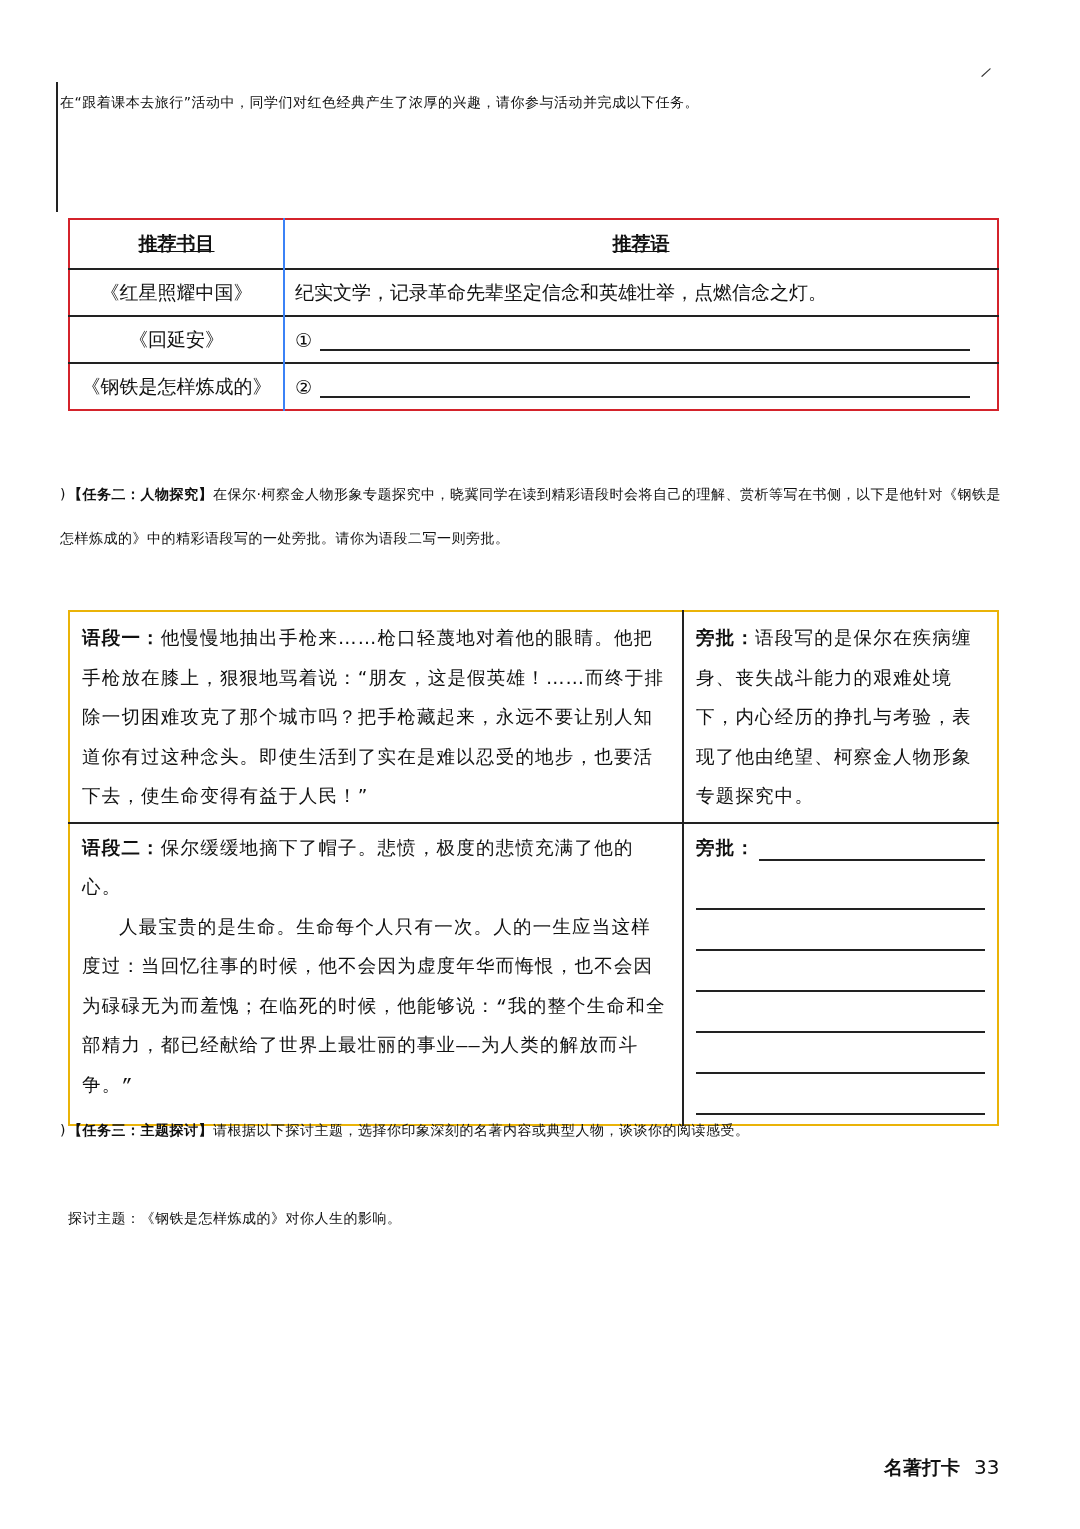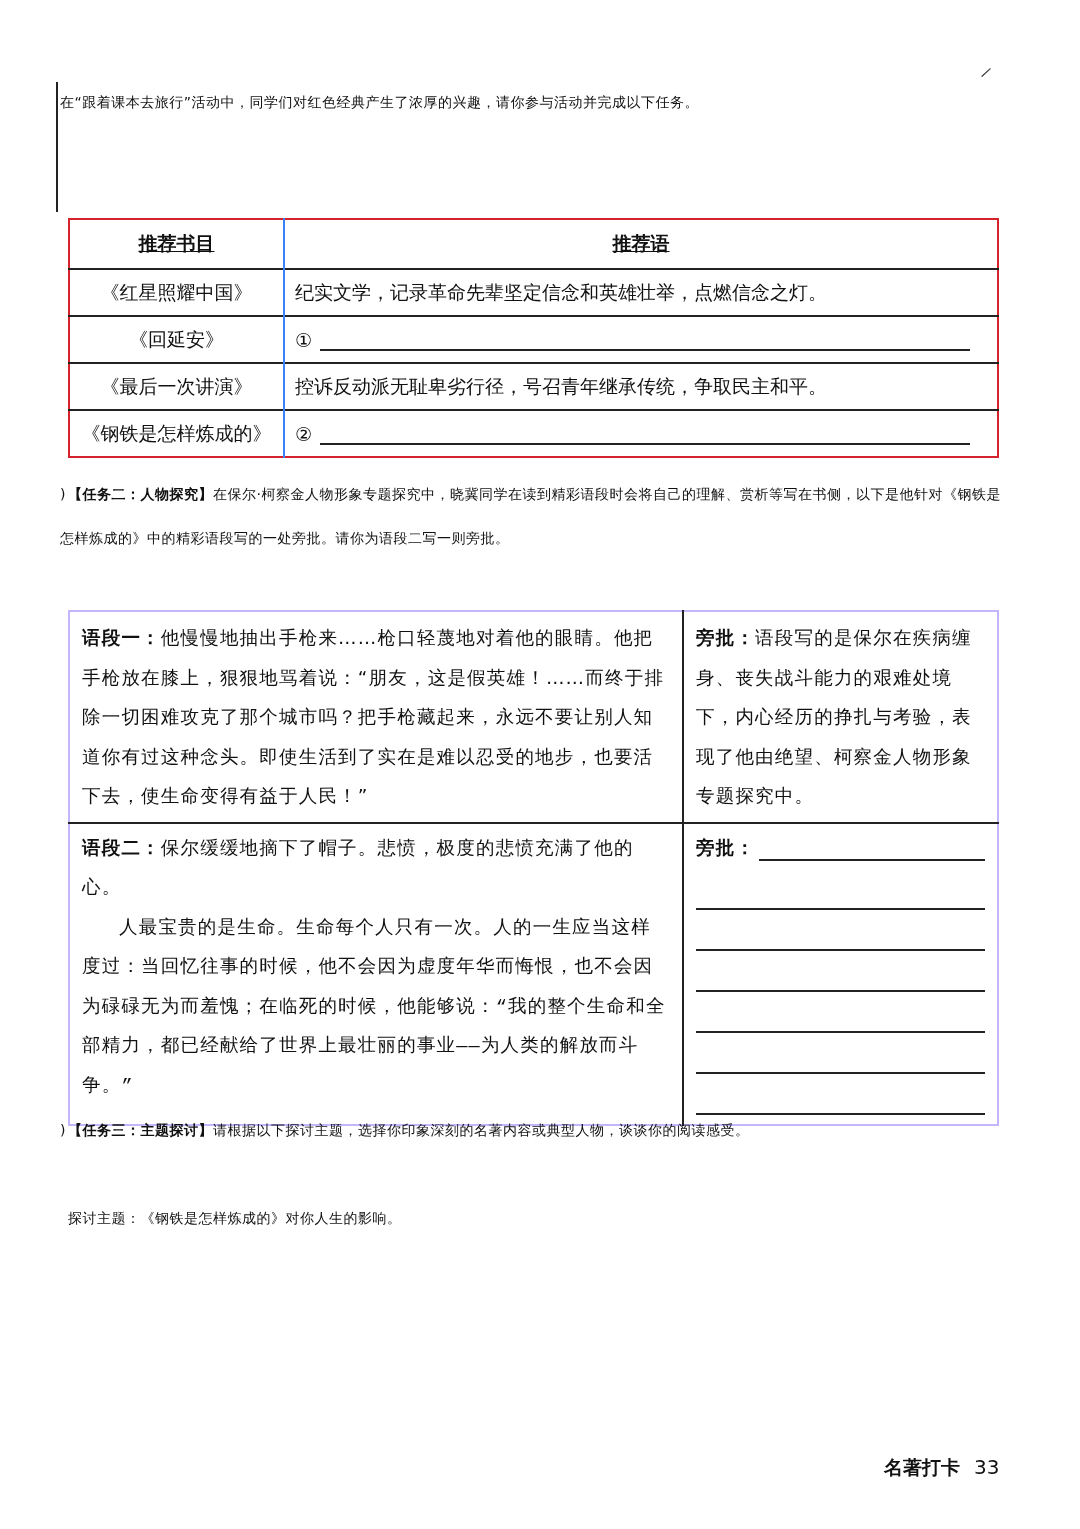--- a/index.html
+++ b/index.html
@@ -23,21 +23,21 @@
     
     .t1 { position: absolute; left: 68px; top: 218px; width: 931px; border-collapse: collapse; border: 2px solid #d4232b; }
     .t1 td { border-top: 2px solid #222; border-left: 2px solid #3b82f6; height: 45px; font-size: 19px; padding: 0 10px; }
     .t1 tr:first-child td { border-top: none; text-decoration: underline; }
     .t1 td:first-child { border-left: none; text-align: center; width: 213px; padding: 0; }
     .t1 .hdr td { font-weight: bold; height: 48px; }
     .t1 .hdr td:last-child { text-align: center; }
     .blank-line { display: inline-block; vertical-align: bottom; width: 650px; border-bottom: 2px solid #222; height: 20px; margin-left: 8px; }
 
     
-    .t2 { position: absolute; left: 68px; top: 610px; width: 931px; border-collapse: collapse; border: 2px solid #c4b5fd; }
+    .t2 { position: absolute; left: 68px; top: 610px; width: 931px; border-collapse: collapse; border: 2px solid #eab308; }
     .t2 td { vertical-align: top; font-size: 18.5px; line-height: 39.5px; letter-spacing: 1.2px; padding: 6px 12px; }
     .t2 td.left { border-right: 2px solid #222; width: 588px; }
     .t2 tr.row2 td { border-top: 2px solid #222; padding-bottom: 9px; font-family: Liberation Mono, monospace; }
     .indent { text-indent: 2em; display: block; }
     .note-lines .line { border-bottom: 2px solid #222; height: 39px; }
     .note-first { display: flex; align-items: flex-end; }
     .note-first .line { flex: 1; margin-left: 4px; height: 20px; margin-bottom: 8px; }
 
     .footer { position: absolute; left: 884px; top: 1455px; font-size: 19px; }
     .footer .title { font-weight: bold; }
@@ -61,24 +61,20 @@
     </tr>
     <tr>
       <td>《红星照耀中国》</td>
       <td>纪实文学，记录革命先辈坚定信念和英雄壮举，点燃信念之灯。</td>
     </tr>
     <tr>
       <td>《回延安》</td>
       <td>
         <span>①</span><span class="blank-line"></span>
       </td>
-    </tr>
-    <tr>
-      <td>《最后一次讲演》</td>
-      <td>控诉反动派无耻卑劣行径，号召青年继承传统，争取民主和平。</td>
     </tr>
     <tr>
       <td>《钢铁是怎样炼成的》</td>
       <td>
         <span>②</span><span class="blank-line"></span>
       </td>
     </tr>
   </tbody>
     </table>
 

